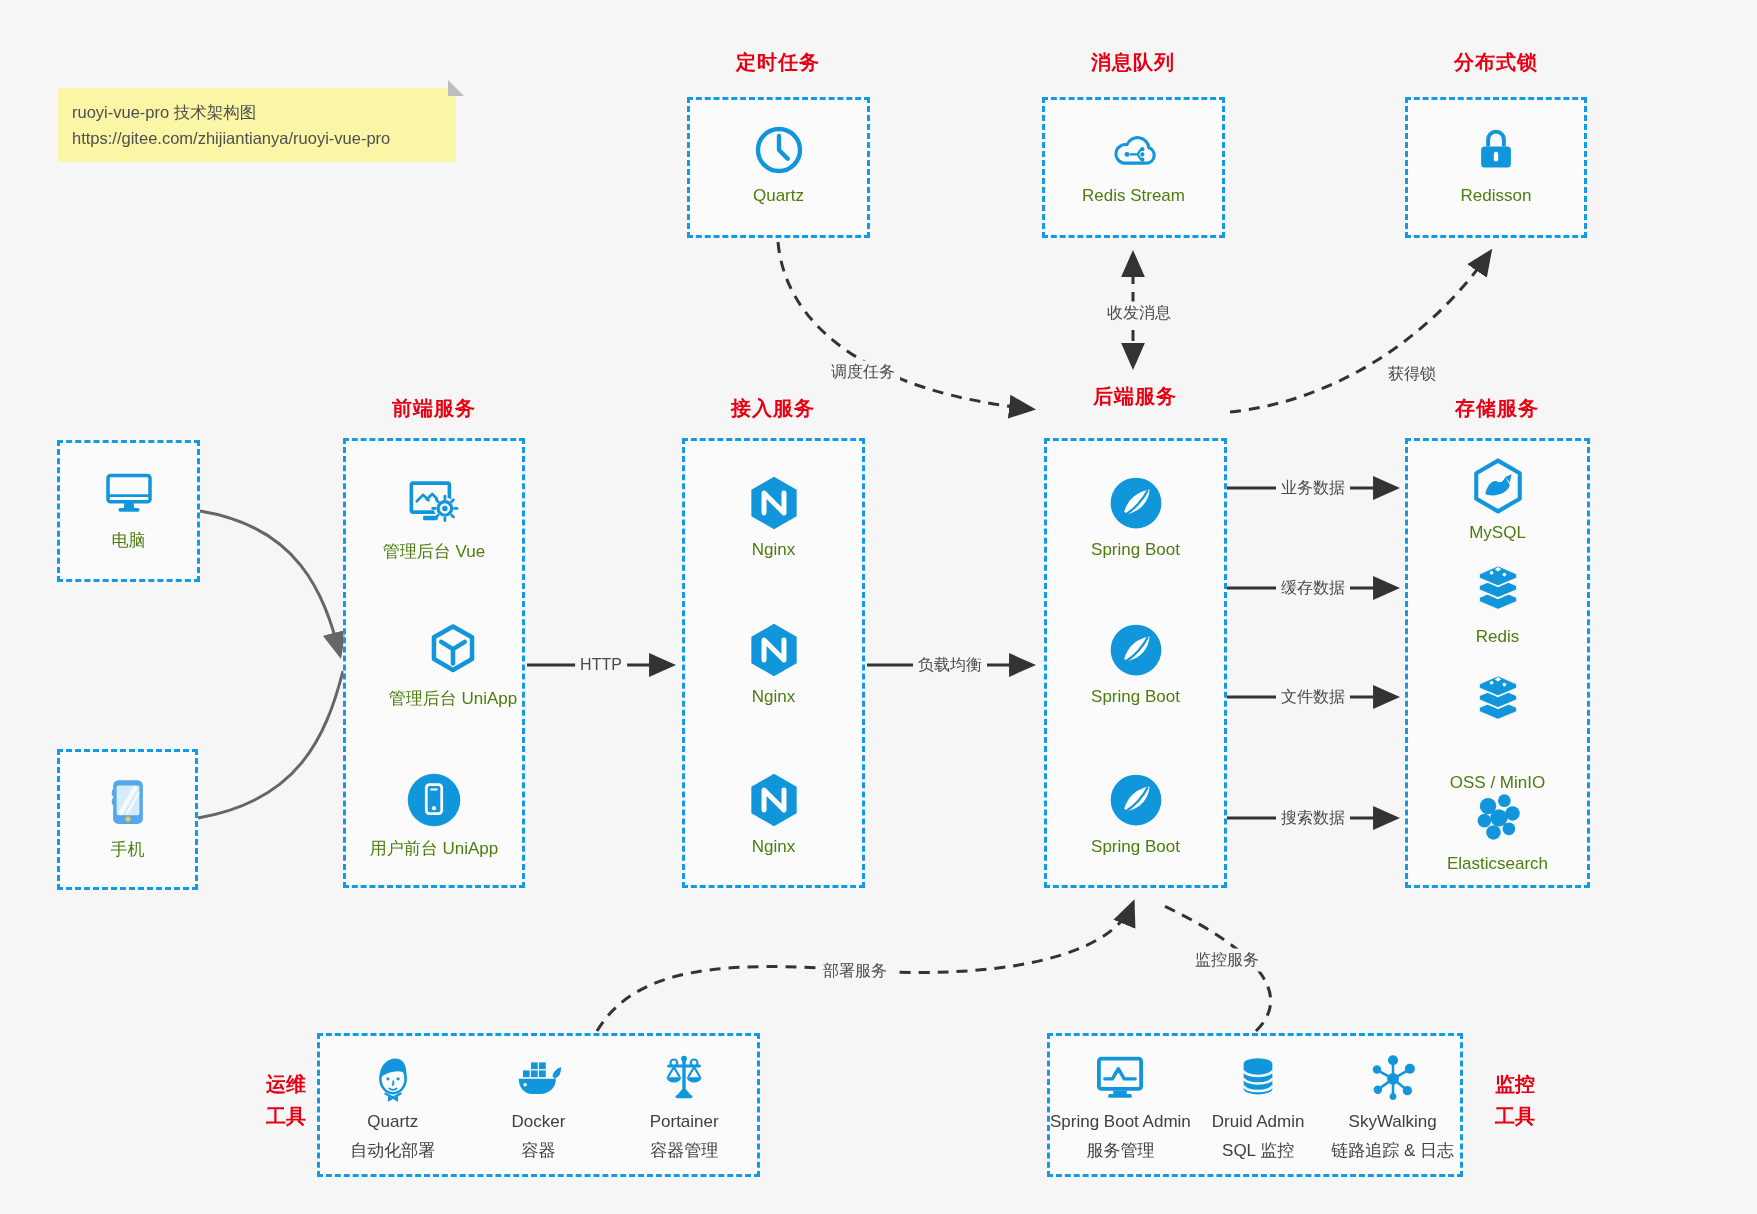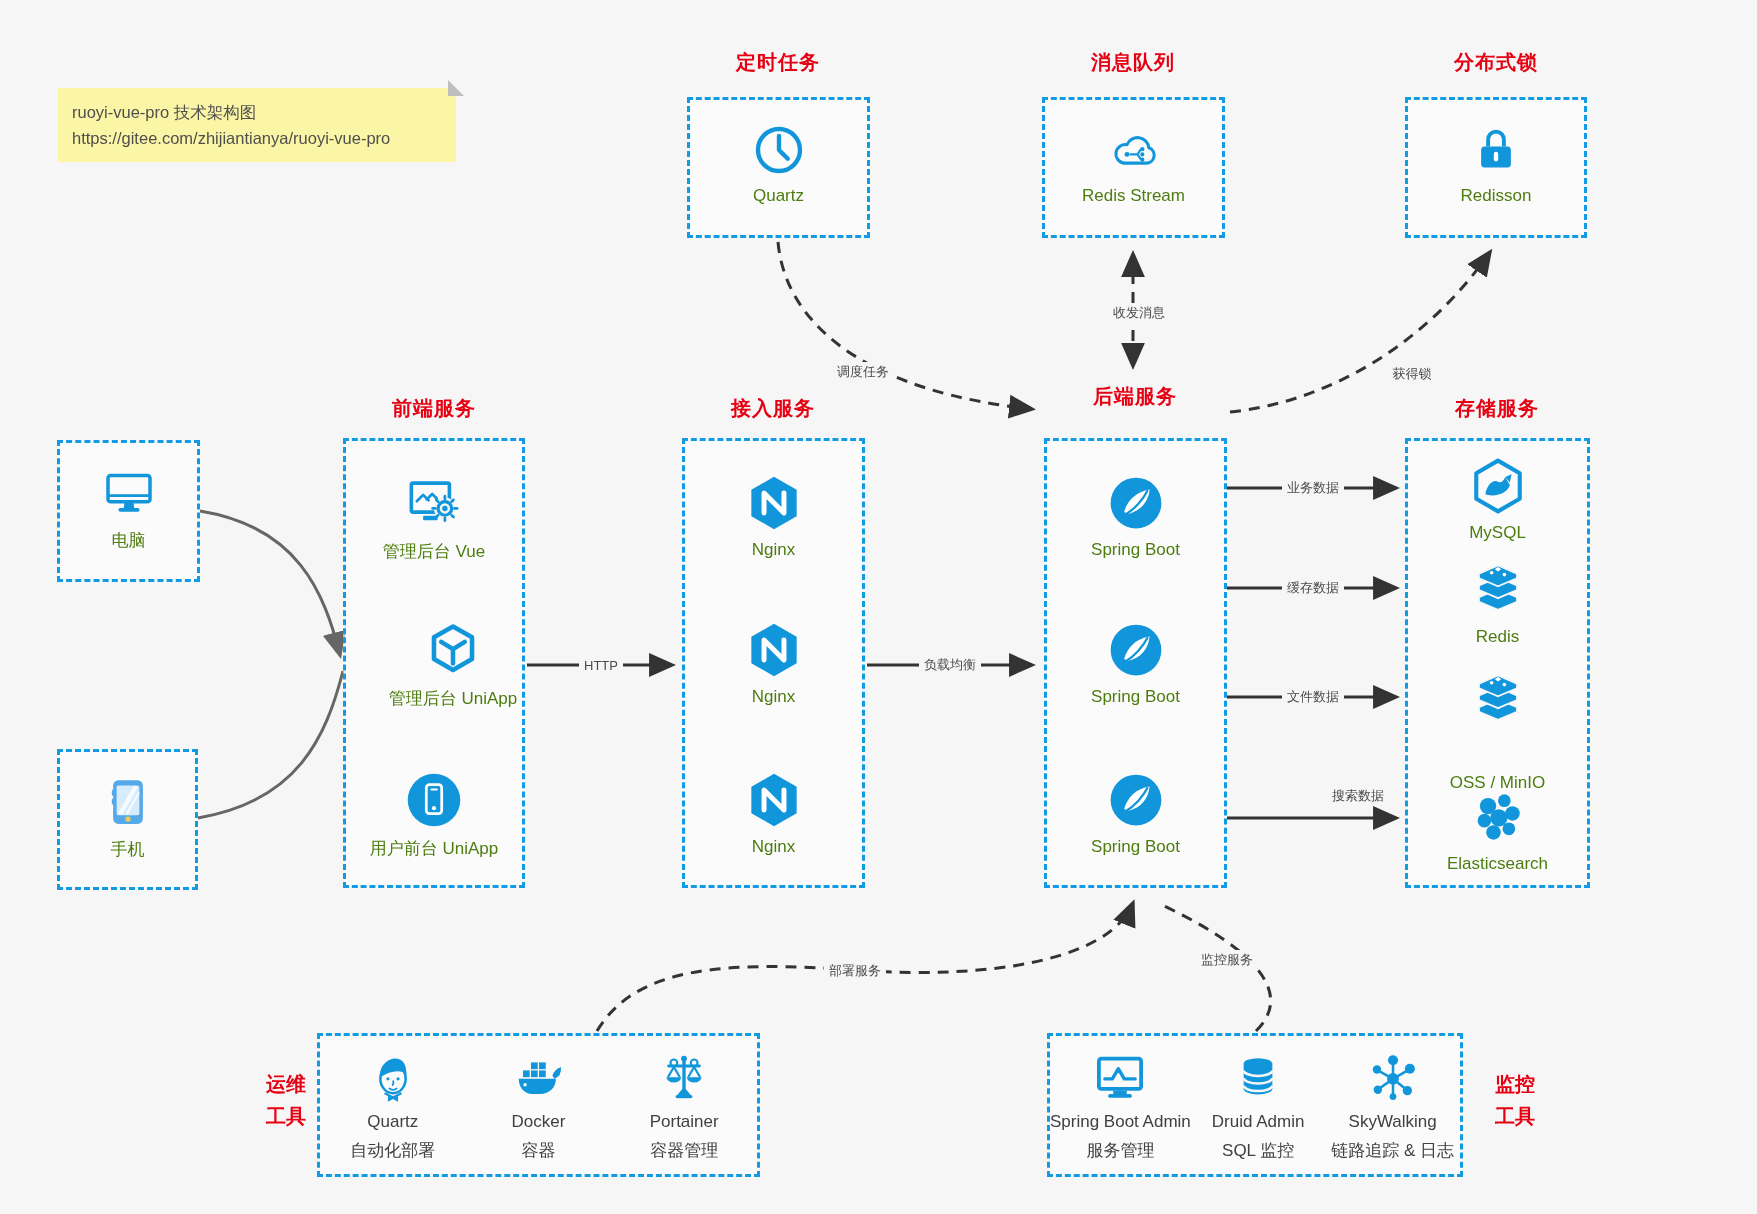--- a/index.html
+++ b/index.html
@@ -5,21 +5,21 @@
   html,body{margin:0;padding:0;background:#e9e9ea;}
   .canvas{position:relative;width:1757px;height:1214px;background:#f6f6f7;overflow:hidden;
           font-family:"Liberation Sans","DejaVu Sans",sans-serif;color:#404040;}
   svg.connectors{position:absolute;left:0;top:0;pointer-events:none;}
   .dashed-box{position:absolute;border:3px dashed #129be4;background:rgba(255,255,255,.55);box-sizing:border-box;}
   .rtitle{position:absolute;transform:translate(-50%,-50%);color:#e60012;font-weight:bold;
           font-size:20px;letter-spacing:1px;white-space:nowrap;}
   .rtitle-side{position:absolute;transform:translate(-50%,-50%);color:#e60012;font-weight:bold;
           font-size:20px;line-height:32px;text-align:center;white-space:nowrap;}
   .edge-label{position:absolute;transform:translate(-50%,-50%);background:#f6f6f7;padding:1px 5px;
-          font-size:13px;color:#4a4a4a;white-space:nowrap;z-index:4;}
+          font-size:16px;color:#4a4a4a;white-space:nowrap;z-index:4;}
   .item{position:absolute;left:0;width:100%;display:flex;flex-direction:column;align-items:center;gap:8px;}
   .item .lbl{font-size:17px;color:#4d7c0f;white-space:nowrap;}
   .hitem{flex:1;display:flex;flex-direction:column;align-items:center;gap:4px;padding-top:15px;}
   .hitem .name,.hitem .desc{font-size:17px;line-height:25px;color:#404040;white-space:nowrap;}
   .hrow{position:absolute;inset:0;display:flex;}
   .note{position:absolute;left:58px;top:88px;width:398px;height:74px;background:#fbf5a6;
         box-sizing:border-box;padding:11px 0 0 14px;font-size:16.5px;line-height:26px;color:#4f4f4f;}
   .note-fold{position:absolute;right:-8px;top:-8px;width:0;height:0;
         border-bottom:16px solid #bdbdbd;border-right:16px solid transparent;}
   .ic{display:block;}
@@ -383,20 +383,20 @@
         <div class="desc">链路追踪 &amp; 日志</div>
       </div>
     </div>
   </div>
 
   <div class="edge-label" style="left:601px;top:665px;">HTTP</div>
   <div class="edge-label" style="left:950px;top:665px;">负载均衡</div>
   <div class="edge-label" style="left:1313px;top:488px;">业务数据</div>
   <div class="edge-label" style="left:1313px;top:588px;">缓存数据</div>
   <div class="edge-label" style="left:1313px;top:697px;">文件数据</div>
-  <div class="edge-label" style="left:1313px;top:796px;margin-left:45px;">搜索数据</div>
+  <div class="edge-label" style="left:1313px;top:818px;">搜索数据</div>
   <div class="edge-label" style="left:863px;top:372px;">调度任务</div>
   <div class="edge-label" style="left:1139px;top:313px;">收发消息</div>
   <div class="edge-label" style="left:1412px;top:374px;">获得锁</div>
   <div class="edge-label" style="left:855px;top:971px;">部署服务</div>
   <div class="edge-label" style="left:1227px;top:960px;">监控服务</div>
 
 </div>
 
 </body></html>

